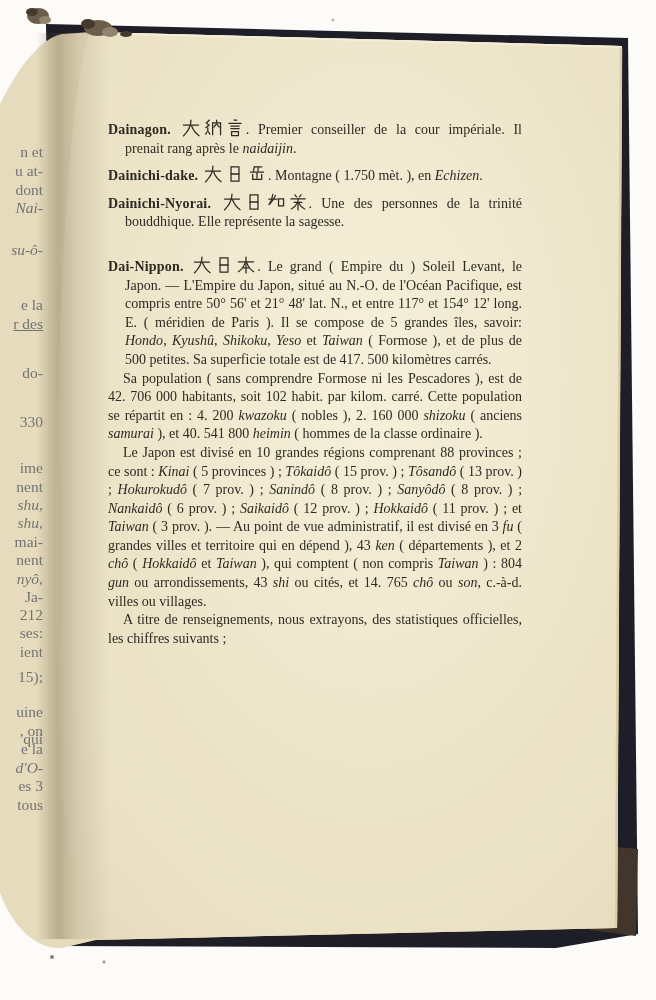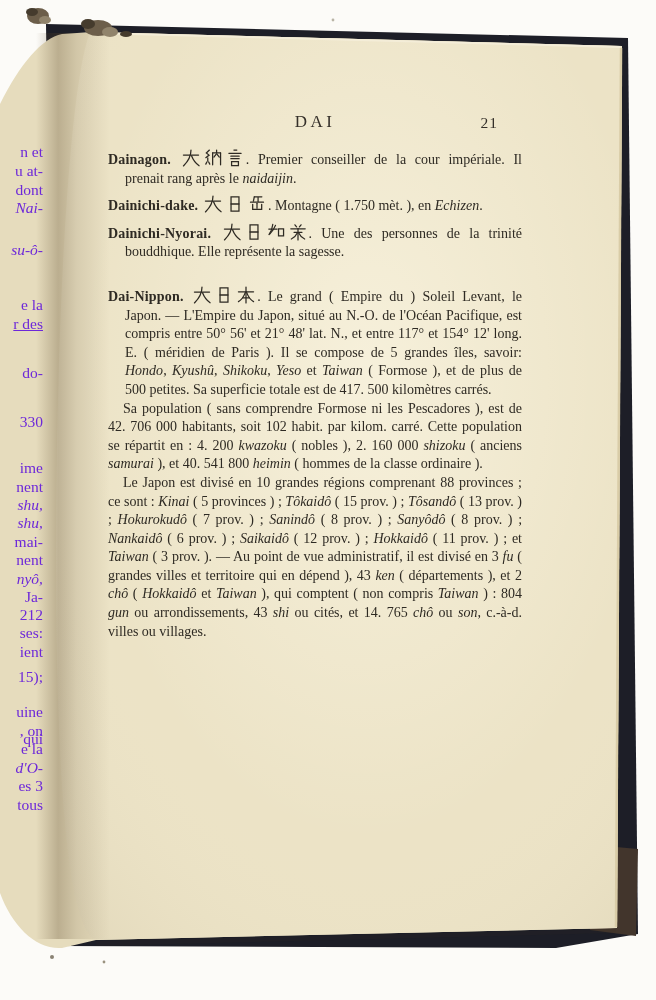--- a/index.html
+++ b/index.html
@@ -20,21 +20,21 @@
   .entry-start{margin-top:7px;}
   .gap-lg{margin-top:24px;}
   .hw{font-weight:bold;letter-spacing:0.2px;}
   .it{font-style:italic;}
   .kanji{white-space:nowrap;}
   .kanji svg{width:18px;height:18px;margin:0 2px;vertical-align:-3px;}
 
   
   .fragments{position:absolute;left:0;top:0;width:46px;height:1000px;}
   .frag{position:absolute;right:3px;font-size:15.5px;line-height:15px;
-        color:#6d28d9;white-space:nowrap;}
+        color:#737373;white-space:nowrap;}
   .frag.it{font-style:italic;margin-left:18px;}
 </style>
 </head>
 <body>
 
 <div class="scene">
 
   <svg class="book-svg" width="656" height="1000" viewBox="0 0 656 1000">
     <defs>
       <linearGradient id="foldShade" x1="0" y1="0" x2="1" y2="0">
@@ -105,24 +105,20 @@
       <span class="frag" style="top: 687px; margin-top: 44px;">qui</span>
       <span class="frag" style="top: 704px;">uine</span>
       <span class="frag" style="top: 723px;">, on</span>
       <span class="frag" style="top: 741px;">e la</span>
       <span class="frag it" style="top: 760px;">d'O-</span>
       <span class="frag" style="top: 778px;">es 3</span>
       <span class="frag" style="top: 797px;">tous</span>
     </div>
 
   <div class="text-col">
-    <div class="page-head">
-      <span class="run-title">DAI</span>
-      <span class="page-num">21</span>
-    </div>
     <div id="entries">
         <div class="para hang entry-start"><span class="hw">Dainagon. </span><span class="kanji"><svg viewBox="0 0 100 100">
               <path d="M8 34 H92" fill="none" stroke="#2e2a23" stroke-width="7" stroke-linecap="round"></path>
               <path d="M50 6 C50 40 31 72 8 94" fill="none" stroke="#2e2a23" stroke-width="7" stroke-linecap="round"></path>
               <path d="M53 38 C63 64 81 84 95 93" fill="none" stroke="#2e2a23" stroke-width="7" stroke-linecap="round"></path>
             </svg><svg viewBox="0 0 100 100">
               <path d="M30 6 L13 22 L28 34 L10 48" fill="none" stroke="#2e2a23" stroke-width="7" stroke-linecap="round"></path>
               <path d="M21 50 V68" fill="none" stroke="#2e2a23" stroke-width="7" stroke-linecap="round"></path>
               <path d="M10 84 L16 72" fill="none" stroke="#2e2a23" stroke-width="7" stroke-linecap="round"></path>
               <path d="M32 84 L26 72" fill="none" stroke="#2e2a23" stroke-width="7" stroke-linecap="round"></path>
@@ -184,16 +180,17 @@
               <path d="M28 50 H72" fill="none" stroke="#2e2a23" stroke-width="7" stroke-linecap="round"></path>
             </svg><svg viewBox="0 0 100 100">
               <path d="M8 32 H92" fill="none" stroke="#2e2a23" stroke-width="7" stroke-linecap="round"></path>
               <path d="M50 6 V94" fill="none" stroke="#2e2a23" stroke-width="7" stroke-linecap="round"></path>
               <path d="M47 34 C38 60 23 78 8 87" fill="none" stroke="#2e2a23" stroke-width="7" stroke-linecap="round"></path>
               <path d="M53 34 C62 60 77 78 92 87" fill="none" stroke="#2e2a23" stroke-width="7" stroke-linecap="round"></path>
               <path d="M33 66 H67" fill="none" stroke="#2e2a23" stroke-width="7" stroke-linecap="round"></path>
             </svg></span><span>.  Le grand ( Empire du ) Soleil Levant, le Japon. — L'Empire du Japon, situé au N.-O. de l'Océan Pacifique, est compris entre 50° 56' et 21° 48' lat. N., et entre 117° et 154° 12' long. E. ( méridien de Paris ). Il se compose de 5 grandes îles, savoir: </span><span class="it">Hondo</span><span>, </span><span class="it">Kyushû</span><span>, </span><span class="it">Shikoku</span><span>, </span><span class="it">Yeso</span><span> et </span><span class="it">Taiwan</span><span> ( Formose ), et de plus de 500 petites. Sa superficie totale est de 417. 500 kilomètres carrés.</span></div>
         <div class="para ind"><span>Sa population ( sans comprendre Formose ni les Pescadores ), est de 42. 706 000 habitants, soit 102 habit. par kilom. carré.  Cette population se répartit en : 4. 200 </span><span class="it">kwazoku</span><span> ( nobles ), 2. 160 000 </span><span class="it">shizoku</span><span> ( anciens </span><span class="it">samurai</span><span> ),  et 40. 541 800 </span><span class="it">heimin</span><span> ( hommes de la classe ordinaire ).</span></div>
         <div class="para ind"><span>Le Japon est divisé en 10 grandes régions comprenant 88 provinces ;  ce sont : </span><span class="it">Kinai</span><span> ( 5 provinces ) ; </span><span class="it">Tôkaidô</span><span> ( 15 prov. ) ; </span><span class="it">Tôsandô</span><span> ( 13 prov. ) ; </span><span class="it">Hokurokudô</span><span> ( 7 prov. ) ; </span><span class="it">Sanindô</span><span> ( 8 prov. ) ; </span><span class="it">Sanyôdô</span><span> ( 8 prov. ) ; </span><span class="it">Nankaidô</span><span> ( 6 prov. ) ; </span><span class="it">Saikaidô</span><span> ( 12 prov. ) ; </span><span class="it">Hokkaidô</span><span> ( 11 prov. ) ; et </span><span class="it">Taiwan</span><span> ( 3 prov. ). — Au point de vue administratif, il est divisé en 3 </span><span class="it">fu</span><span> ( grandes villes et territoire qui en dépend ), 43 </span><span class="it">ken</span><span> ( départements ), et 2 </span><span class="it">chô</span><span> ( </span><span class="it">Hokkaidô</span><span> et </span><span class="it">Taiwan</span><span> ), qui comptent ( non compris </span><span class="it">Taiwan</span><span> ) : 804 </span><span class="it">gun</span><span> ou arrondissements, 43 </span><span class="it">shi</span><span> ou cités, et 14. 765 </span><span class="it">chô</span><span> ou </span><span class="it">son</span><span>, c.-à-d. villes ou villages.</span></div>
+        <div class="para ind"><span>A titre de renseignements, nous extrayons, des statistiques officielles, les chiffres suivants ;</span></div>
       </div>
   </div>
 
 </div>
 
 </body></html>

